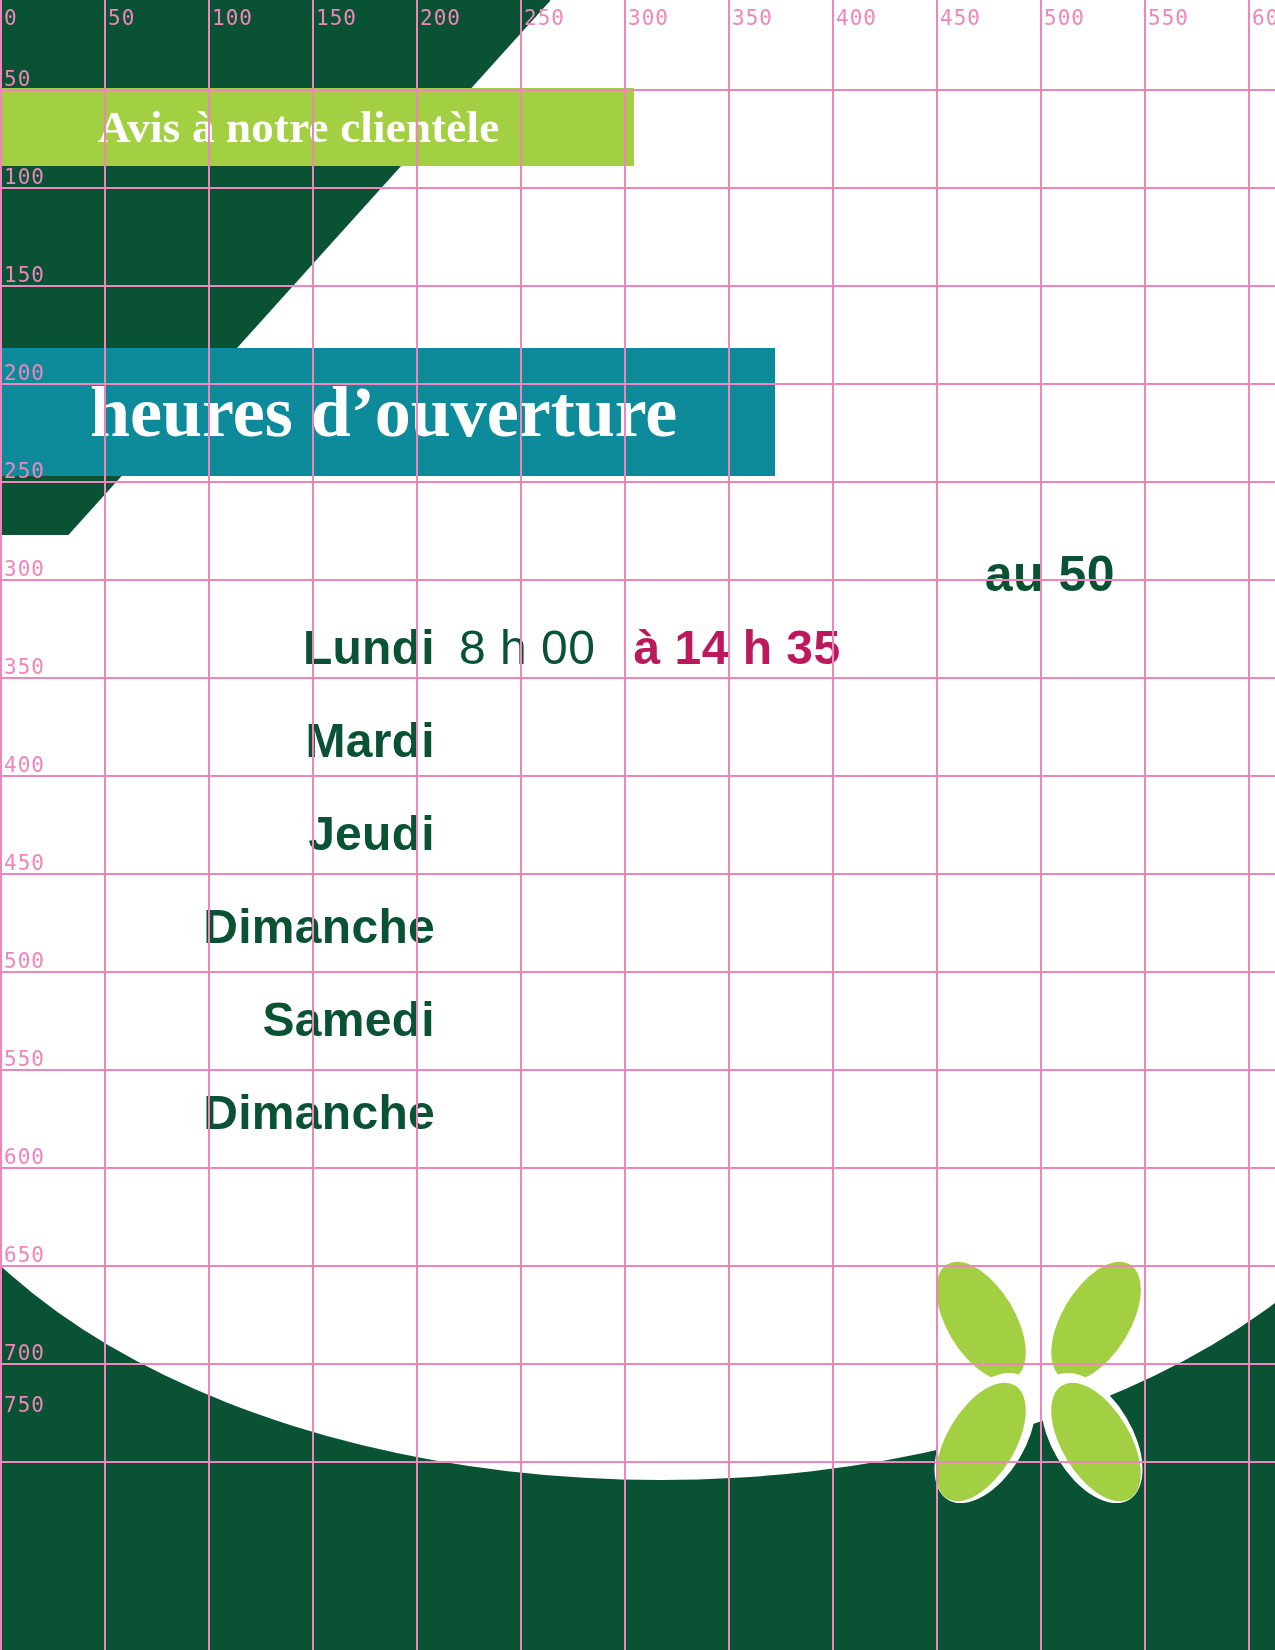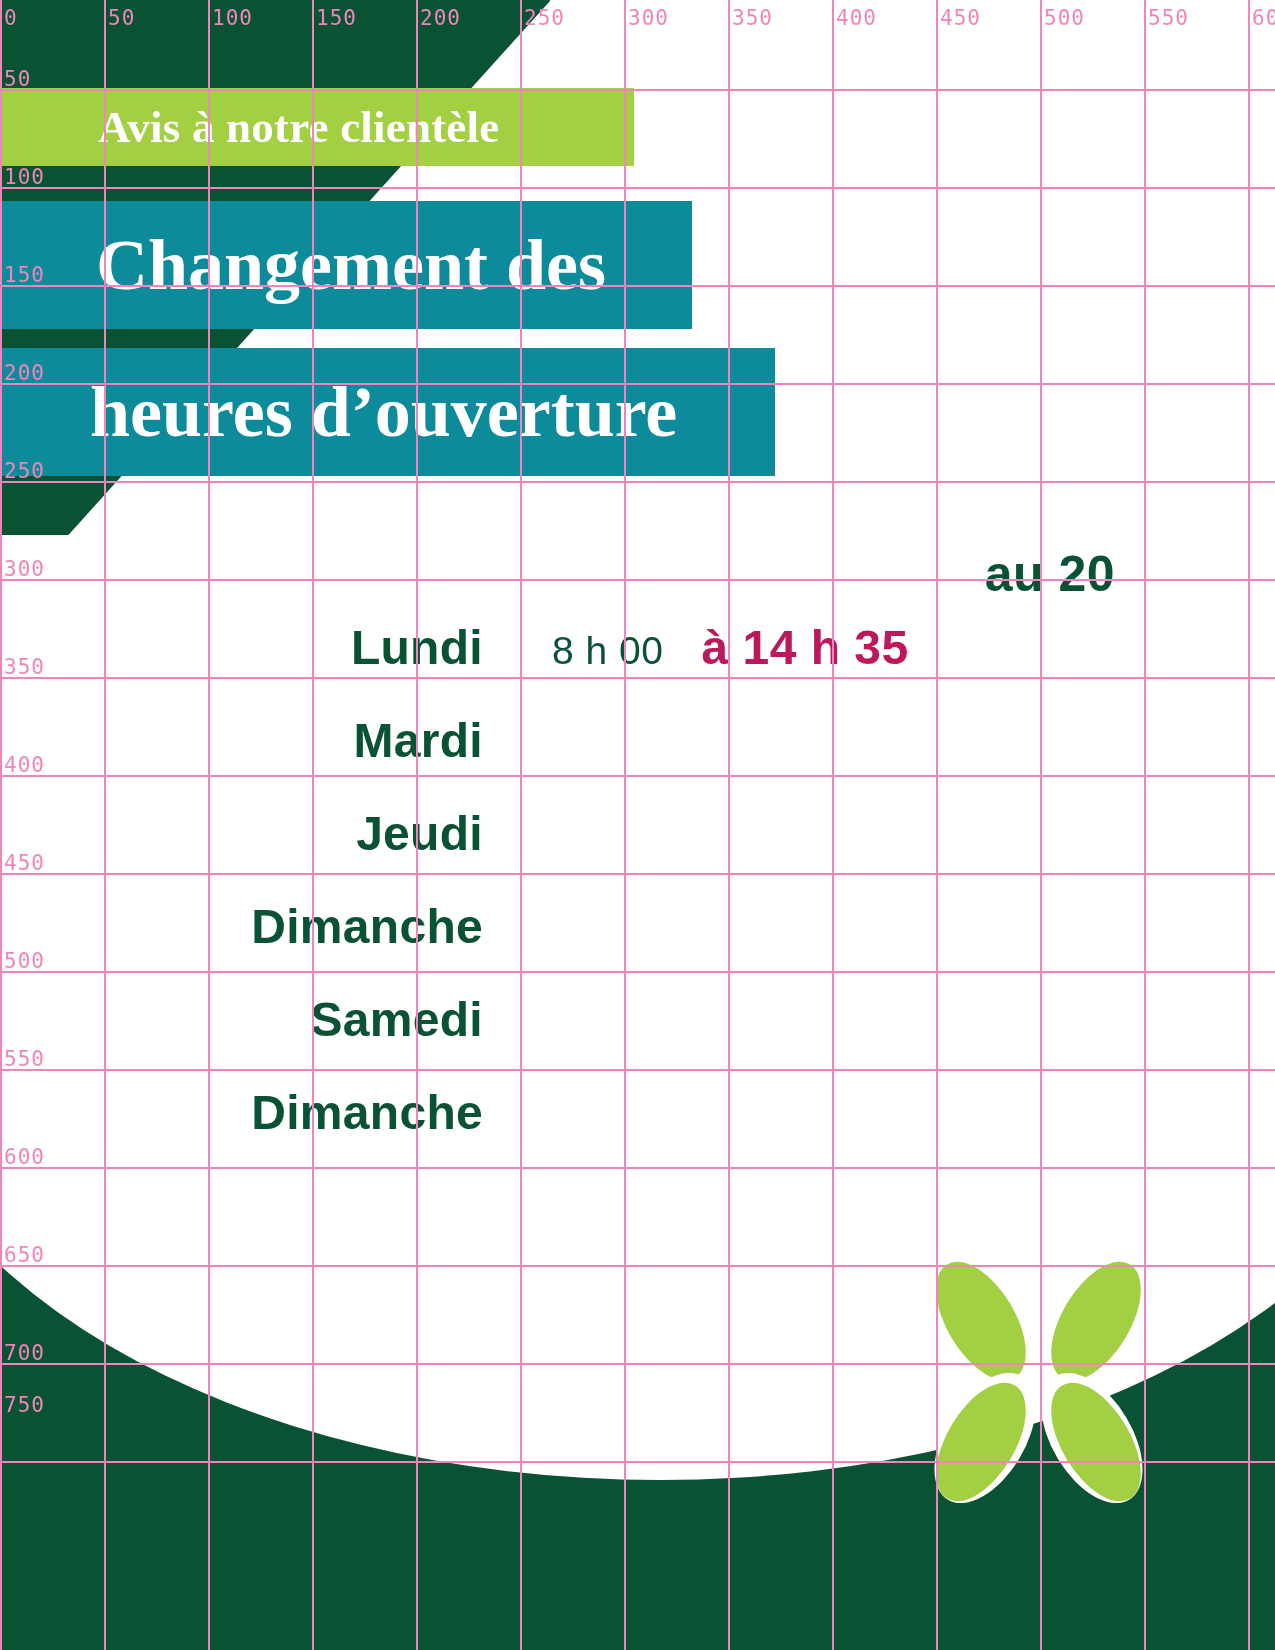--- a/index.html
+++ b/index.html
@@ -97,25 +97,24 @@
     align-items:baseline;
     height:93px;
   }
   .day{
     width:435px;
     text-align:right;
     font-size:48px;
     font-weight:bold;
     color:#0a5234;
     letter-spacing:.3px;
-    margin-left:48px;
   }
   .open{
-    margin-left:69px;
-    font-size:39px;
+    margin-left:24px;
+    font-size:48px;
     font-weight:normal;
     color:#0a5234;
     letter-spacing:.5px;
   }
   .close{
     margin-left:38px;
     font-size:48px;
     font-weight:bold;
     color:#be185d;
     letter-spacing:.5px;
@@ -153,28 +152,25 @@
     <div class="tl-green"></div>
     <div class="bottom-green">
       <div class="bowl"></div>
     </div>
   </div>
 
   <div class="bar bar-avis">
     <span>Avis à notre clientèle</span>
   </div>
 
-  <div class="bar bar-l1">
-    <span>Changement des</span>
-  </div>
   <div class="bar bar-l2">
     <span>heures d’ouverture</span>
   </div>
 
-  <div class="au30">au 20</div>
+  <div class="au30">au 50</div>
 
   <div class="schedule">
     <div class="row">
       <div class="day">Lundi</div>
       <div class="open">8 h 00</div>
       <div class="close">à 14 h 35</div>
     </div>
     <div class="row">
       <div class="day">Mardi</div>
       <div class="open"></div>

